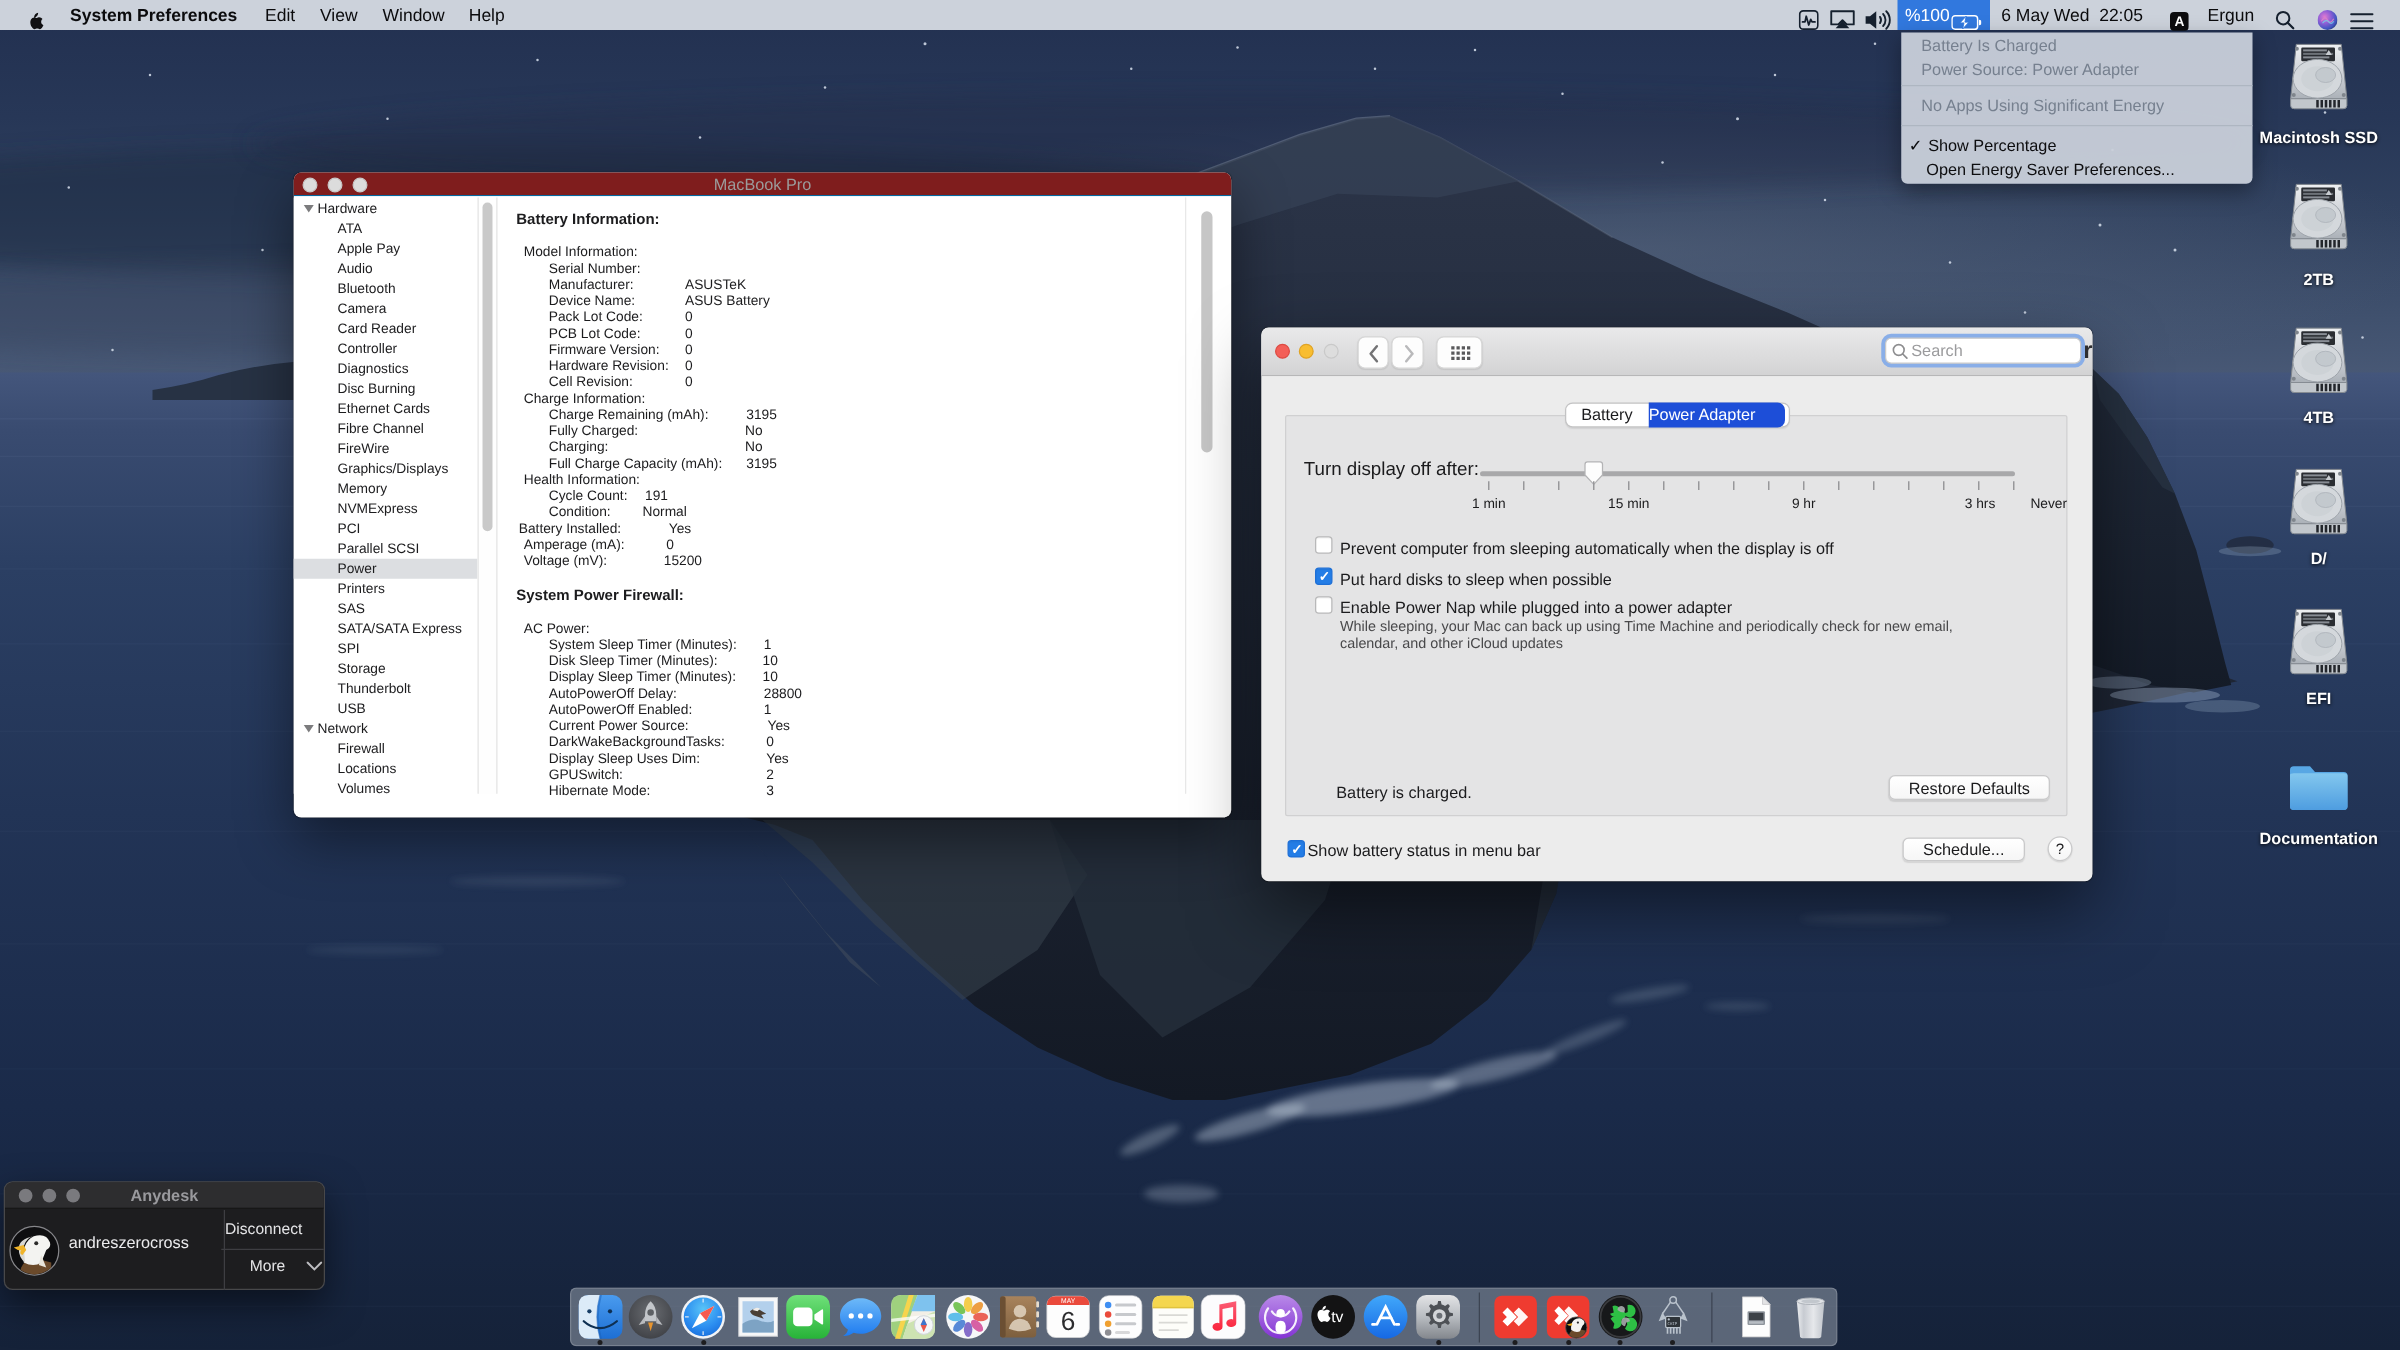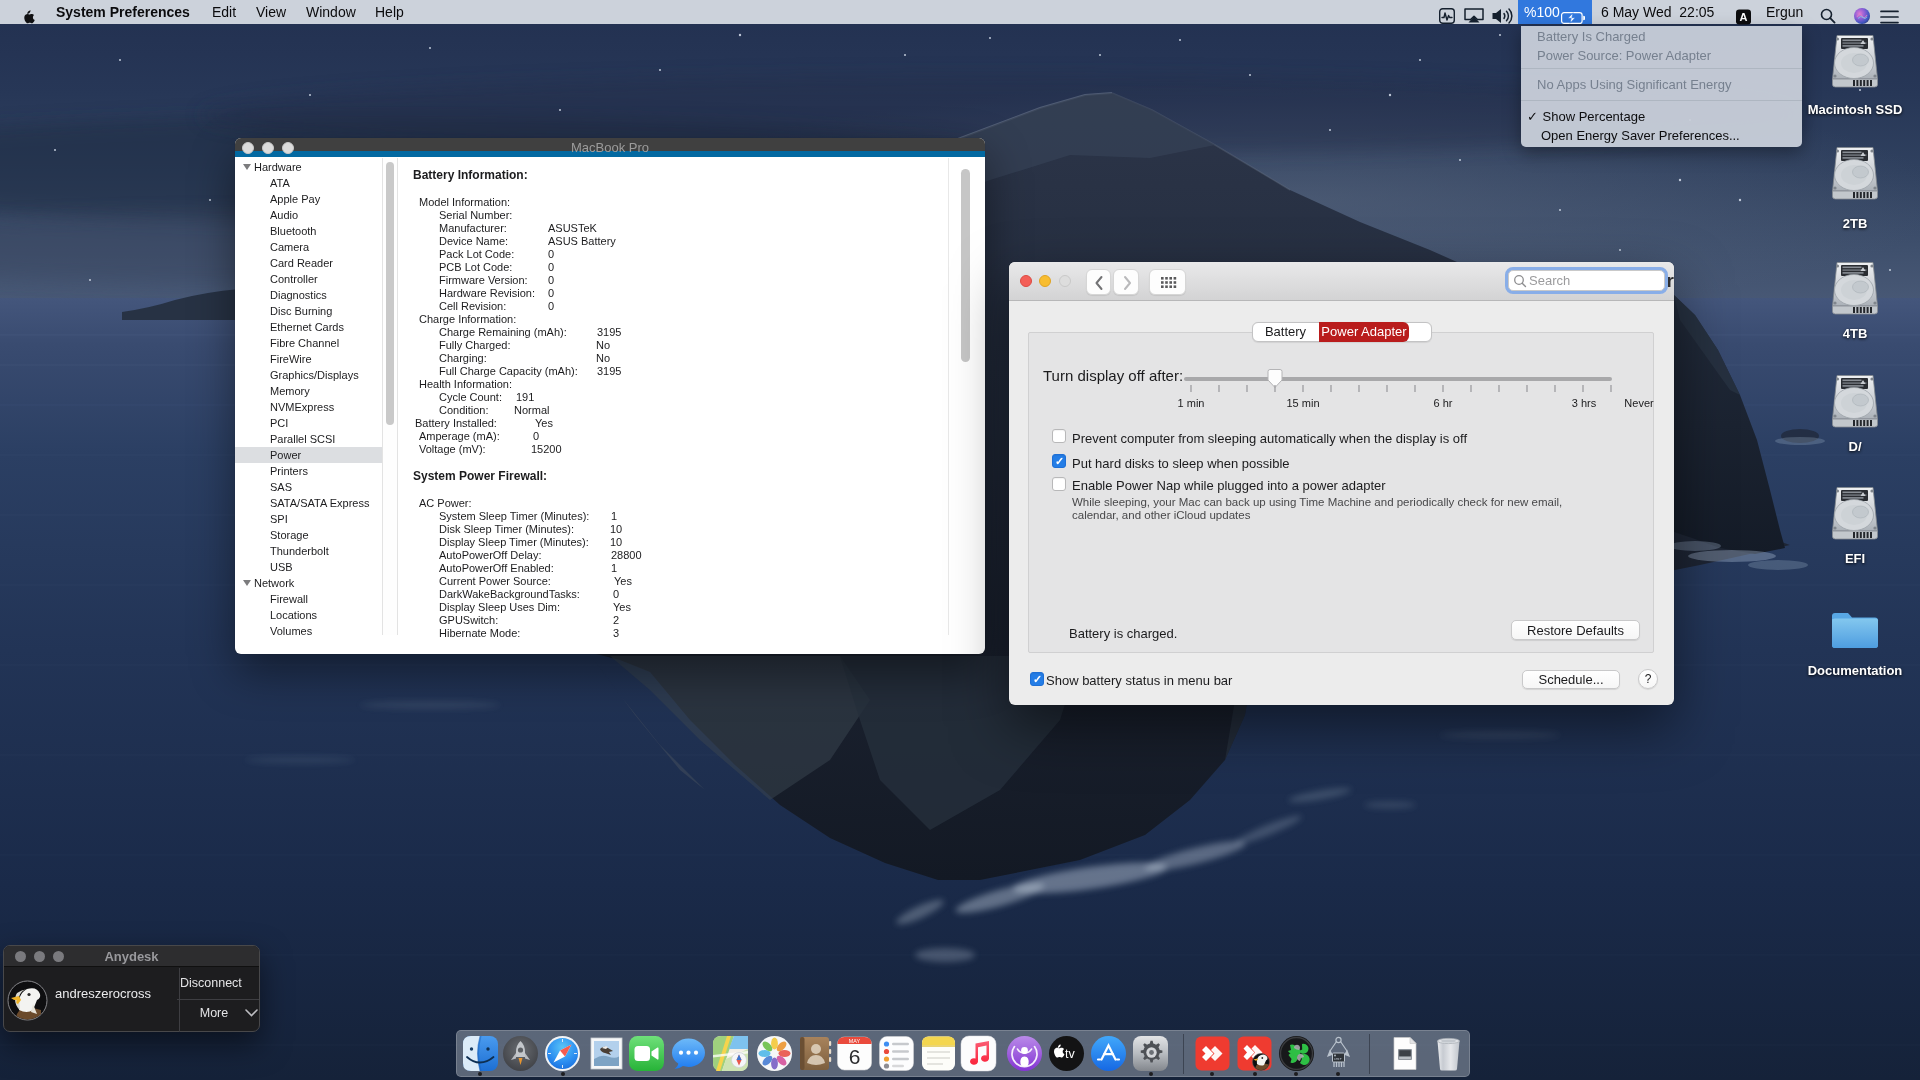--- a/index.html
+++ b/index.html
@@ -14,21 +14,21 @@
 #mb-blue { position:absolute; left:1518px; top:0; width:74px; height:24px; background:#3178de; }
 
 
 #bmenu { position:absolute; left:1521px; top:26px; width:281px; height:121px; background:rgba(201,208,218,0.95); border-radius:0 0 5px 5px; box-shadow:0 6px 18px rgba(0,0,0,0.35); font-size:13px; }
 #bmenu .it { position:absolute; left:16px; white-space:nowrap; line-height:18px; }
 #bmenu .dis { color:#76808f; }
 #bmenu .sep { position:absolute; left:0; width:281px; height:1px; background:#aeb6c1; }
 
 
 #sysinfo { position:absolute; left:235px; top:138px; width:750px; height:516px; background:#fff; border-radius:6px; box-shadow:0 18px 45px rgba(0,0,0,0.45), 0 0 1px rgba(0,0,0,0.35); font-size:11px; color:#1c1c1e; }
-#si-title { position:absolute; left:0; top:0; width:750px; height:19px; background:#404040; border-bottom:6px solid #0369a1; border-radius:6px 6px 0 0; }
+#si-title { position:absolute; left:0; top:0; width:750px; height:19px; background:#7f1d1d; border-bottom:1px solid #0369a1; border-radius:6px 6px 0 0; }
 #si-side { position:absolute; left:0; top:20px; width:147px; height:477px; background:#fff; }
 #si-side .row { position:absolute; left:0; width:147px; height:16px; line-height:16px; }
 #si-scroll1 { position:absolute; left:147px; top:20px; width:16px; height:477px; background:#fefefe; border-left:1px solid #e3e3e3; border-right:1px solid #e3e3e3; }
 #si-bottom { position:absolute; left:0; top:497px; width:750px; height:19px; background:#ebebeb; border-top:1px solid #d2d2d2; border-radius:0 0 6px 6px; color:#636363; font-size:12px; }
 .cl { position:absolute; white-space:nowrap; }
 
 
 #es { position:absolute; left:1009px; top:262px; width:665px; height:443px; background:#ececec; border-radius:6px; box-shadow:0 22px 55px rgba(0,0,0,0.5), 0 0 1px rgba(0,0,0,0.4); font-size:13px; color:#1b1b1d; }
 #es-title { position:absolute; left:0; top:0; width:665px; height:39px; background:linear-gradient(#e9e9ea,#d3d3d4); border-bottom:1px solid #b7b7b8; border-radius:6px 6px 0 0; }
 .tl { position:absolute; top:13px; width:12px; height:12px; border-radius:50%; }
@@ -446,21 +446,21 @@
             <circle cx="6" cy="6" r="4.3" fill="none" stroke="#8e8e90" stroke-width="1.3"></circle>
             <path d="M9.2,9.2 L12.5,12.5" stroke="#8e8e90" stroke-width="1.4" stroke-linecap="round"></path>
           </svg>
         <span style="position:absolute; left:20px; top:2px; color:#9b9b9d; font-size:13px">Search</span>
       </div>
     </div>
   </div>
   <div id="es-panel"></div>
   <div style="position:absolute; left:243px; top:60px; width:180px; height:20px; border:1px solid #c3c3c4; border-radius:6px; background:#fff; box-shadow:0 0.5px 1px rgba(0,0,0,0.08)"></div>
   <div style="position:absolute; left:243px; top:60px; width:67px; height:20px; line-height:20px; text-align:center; font-size:13px; color:#1b1b1d">Battery</div>
-  <div style="position:absolute; left:310px; top:60px; width:90px; height:20px; line-height:20px; text-align:center; font-size:13px; background:#b91c1c; border-radius:0 6px 6px 0; color:#fff">Power Adapter</div>
+  <div style="position:absolute; left:310px; top:60px; width:109px; height:20px; line-height:20px; text-align:left; font-size:13px; background:#1d4ed8; border-radius:0 6px 6px 0; color:#fff">Power Adapter</div>
   <div class="cl" style="left:34px; top:105px; font-size:15px">Turn display off after:</div>
   <div style="position:absolute; left:175px; top:114.5px; width:428px; height:4px; background:#a8a8aa; border-radius:2px"></div>
   <svg style="position:absolute; left:256px; top:106px" width="20" height="21" viewBox="0 0 20 21">
     <path d="M3,3.5 Q3,1.5 5,1.5 L15,1.5 Q17,1.5 17,3.5 L17,12 L10,19.5 L3,12 Z" fill="#fdfdfd" stroke="#b4b4b6" stroke-width="1"></path>
   </svg>
   <svg style="position:absolute; left:175px; top:122px" width="430" height="10" viewBox="0 0 430 10">
     <g stroke="#97979a" stroke-width="1.2">
       <line x1="7" y1="1" x2="7" y2="8"></line>
         <line x1="35" y1="1" x2="35" y2="8"></line>
         <line x1="63" y1="1" x2="63" y2="8"></line>
@@ -474,21 +474,21 @@
         <line x1="287" y1="1" x2="287" y2="8"></line>
         <line x1="315" y1="1" x2="315" y2="8"></line>
       <line x1="343" y1="1" x2="343" y2="8"></line>
         <line x1="371" y1="1" x2="371" y2="8"></line>
         <line x1="399" y1="1" x2="399" y2="8"></line>
         <line x1="427" y1="1" x2="427" y2="8"></line>
     </g>
   </svg>
   <div class="cl" style="left:166px; top:135px; width:32px; text-align:center; font-size:11px">1 min</div>
   <div class="cl" style="left:274px; top:135px; width:40px; text-align:center; font-size:11px">15 min</div>
-  <div class="cl" style="left:418px; top:135px; width:32px; text-align:center; font-size:11px">6 hr</div>
+  <div class="cl" style="left:418px; top:135px; width:32px; text-align:center; font-size:11px">9 hr</div>
   <div class="cl" style="left:559px; top:135px; width:32px; text-align:center; font-size:11px">3 hrs</div>
   <div class="cl" style="left:611px; top:135px; width:38px; text-align:center; font-size:11px">Never</div>
   <div class="cb" style="left:43px; top:167px"></div>
   <div class="cl" style="left:63px; top:169px; font-size:13px">Prevent computer from sleeping automatically when the display is off</div>
   <div class="cb on" style="left:43px; top:192px"></div>
   <div class="cl" style="left:63px; top:194px; font-size:13px">Put hard disks to sleep when possible</div>
   <div class="cb" style="left:43px; top:215px"></div>
   <div class="cl" style="left:63px; top:216px; font-size:13px">Enable Power Nap while plugged into a power adapter</div>
   <div class="cl" style="left:63px; top:234px; font-size:11.5px; color:#48484a">While sleeping, your Mac can back up using Time Machine and periodically check for new email,</div>
   <div class="cl" style="left:63px; top:247px; font-size:11.5px; color:#48484a">calendar, and other iCloud updates</div>

